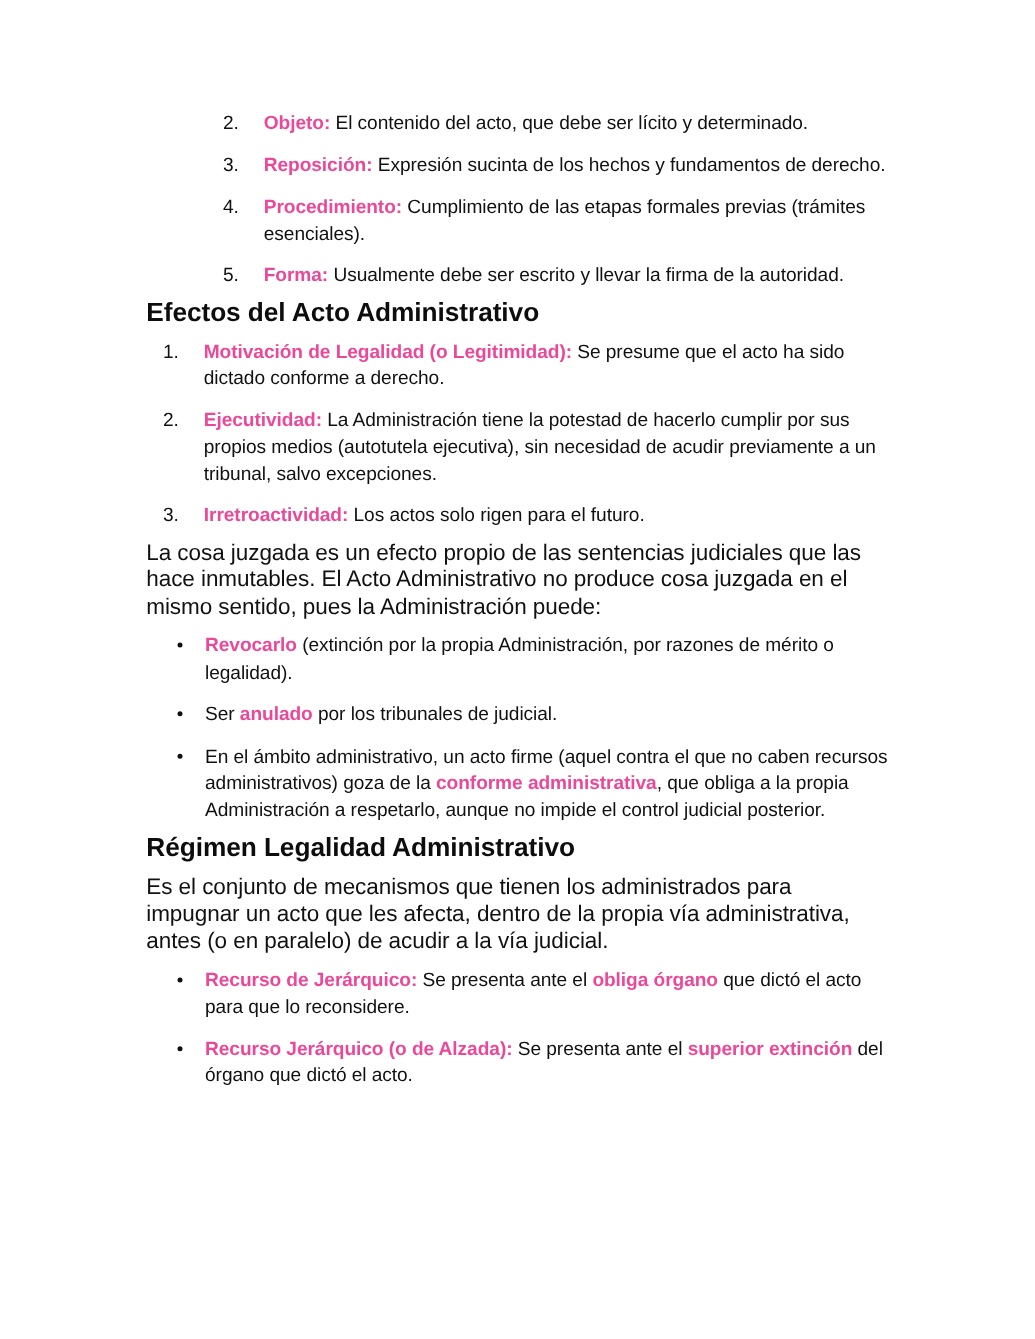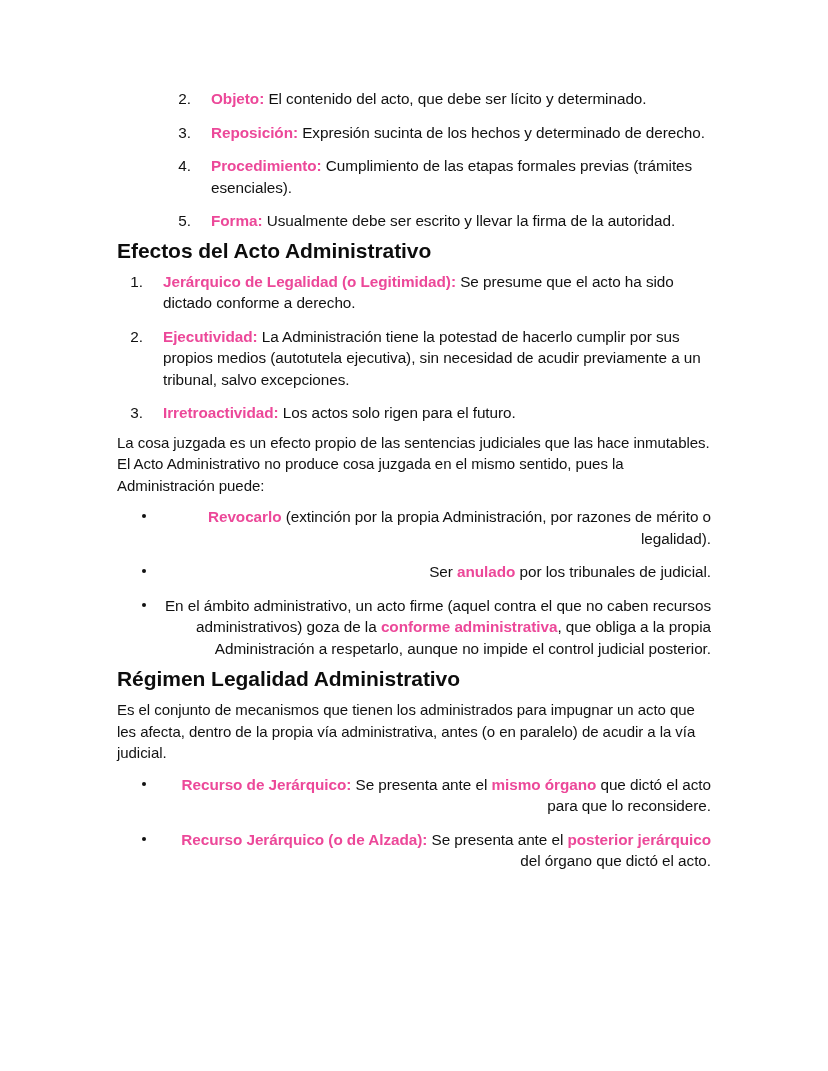--- a/index.html
+++ b/index.html
@@ -32,21 +32,21 @@
     font-size: 21px;
     line-height: 21px;
     font-weight: bold;
     color: #0d0d0d;
     margin: 0 0 10px 0;
     letter-spacing: -0.05px;
   }
 
   
   .para {
-    font-size: 15px;
+    font-size: 18px;
     line-height: 21.5px;
     margin: 0 0 10px 0;
     color: #111111;
     letter-spacing: -0.05px;
   }
 
   
   ol.num-list {
     margin: 0 0 8px 0;
     padding: 0;
@@ -76,21 +76,20 @@
 
   
   ol.list-shallow > li { padding-left: 46px; }
   ol.list-shallow > li > .marker { left: 4px; width: 22px; }
 
   
   ul.bullet-list {
     margin: 0 0 9px 0;
     padding: 0;
     list-style: none;
-    text-align: right;
   }
   ul.bullet-list > li {
     position: relative;
     padding-left: 47px;
     font-size: 15.3px;
     line-height: 21.5px;
     margin: 0 0 12px 0;
     color: #111111;
     letter-spacing: -0.05px;
   }
@@ -107,36 +106,36 @@
 
   b, strong { font-weight: bold; color: #ec4899; }
 </style>
 </head>
 <body>
 
 <div class="page">
   <div class="doc-body" id="doc-body">
       <ol class="num-list list-deep">
         <li><span class="marker">2.</span><b>Objeto:</b><span> El contenido del acto, que debe ser lícito y determinado.</span></li>
-        <li><span class="marker">3.</span><b>Reposición:</b><span> Expresión sucinta de los hechos y determinado de derecho.</span></li>
+        <li><span class="marker">3.</span><b>Reposición:</b><span> Expresión sucinta de los hechos y fundamentos de derecho.</span></li>
         <li><span class="marker">4.</span><b>Procedimiento:</b><span> Cumplimiento de las etapas formales previas (trámites esenciales).</span></li>
         <li><span class="marker">5.</span><b>Forma:</b><span> Usualmente debe ser escrito y llevar la firma de la autoridad.</span></li>
       </ol>
       <div class="section-heading">Efectos del Acto Administrativo</div>
       <ol class="num-list list-shallow">
-        <li><span class="marker">1.</span><b>Jerárquico de Legalidad (o Legitimidad):</b><span> Se presume que el acto ha sido dictado conforme a derecho.</span></li>
+        <li><span class="marker">1.</span><b>Motivación de Legalidad (o Legitimidad):</b><span> Se presume que el acto ha sido dictado conforme a derecho.</span></li>
         <li><span class="marker">2.</span><b>Ejecutividad:</b><span> La Administración tiene la potestad de hacerlo cumplir por sus propios medios (autotutela ejecutiva), sin necesidad de acudir previamente a un tribunal, salvo excepciones.</span></li>
         <li><span class="marker">3.</span><b>Irretroactividad:</b><span> Los actos solo rigen para el futuro.</span></li>
       </ol>
       <p class="para">La cosa juzgada es un efecto propio de las sentencias judiciales que las hace inmutables. El Acto Administrativo no produce cosa juzgada en el mismo sentido, pues la Administración puede:</p>
       <ul class="bullet-list">
         <li><span class="dot"></span><b>Revocarlo</b><span> (extinción por la propia Administración, por razones de mérito o legalidad).</span></li>
         <li><span class="dot"></span><span>Ser </span><b>anulado</b><span> por los tribunales de judicial.</span></li>
         <li><span class="dot"></span><span>En el ámbito administrativo, un acto firme (aquel contra el que no caben recursos administrativos) goza de la </span><b>conforme administrativa</b><span>, que obliga a la propia Administración a respetarlo, aunque no impide el control judicial posterior.</span></li>
       </ul>
       <div class="section-heading">Régimen Legalidad Administrativo</div>
       <p class="para">Es el conjunto de mecanismos que tienen los administrados para impugnar un acto que les afecta, dentro de la propia vía administrativa, antes (o en paralelo) de acudir a la vía judicial.</p>
       <ul class="bullet-list">
-        <li><span class="dot"></span><b>Recurso de Jerárquico:</b><span> Se presenta ante el </span><b>mismo órgano</b><span> que dictó el acto para que lo reconsidere.</span></li>
-        <li><span class="dot"></span><b>Recurso Jerárquico (o de Alzada):</b><span> Se presenta ante el </span><b>posterior jerárquico</b><span> del órgano que dictó el acto.</span></li>
+        <li><span class="dot"></span><b>Recurso de Jerárquico:</b><span> Se presenta ante el </span><b>obliga órgano</b><span> que dictó el acto para que lo reconsidere.</span></li>
+        <li><span class="dot"></span><b>Recurso Jerárquico (o de Alzada):</b><span> Se presenta ante el </span><b>superior extinción</b><span> del órgano que dictó el acto.</span></li>
       </ul>
     </div>
 </div>
 
 </body></html>

